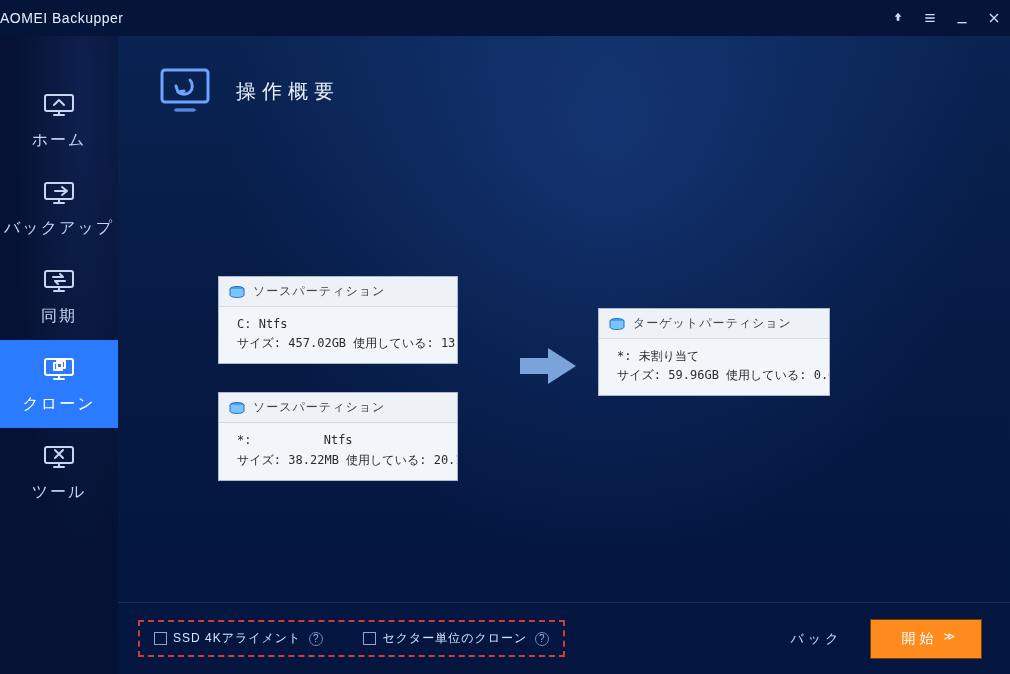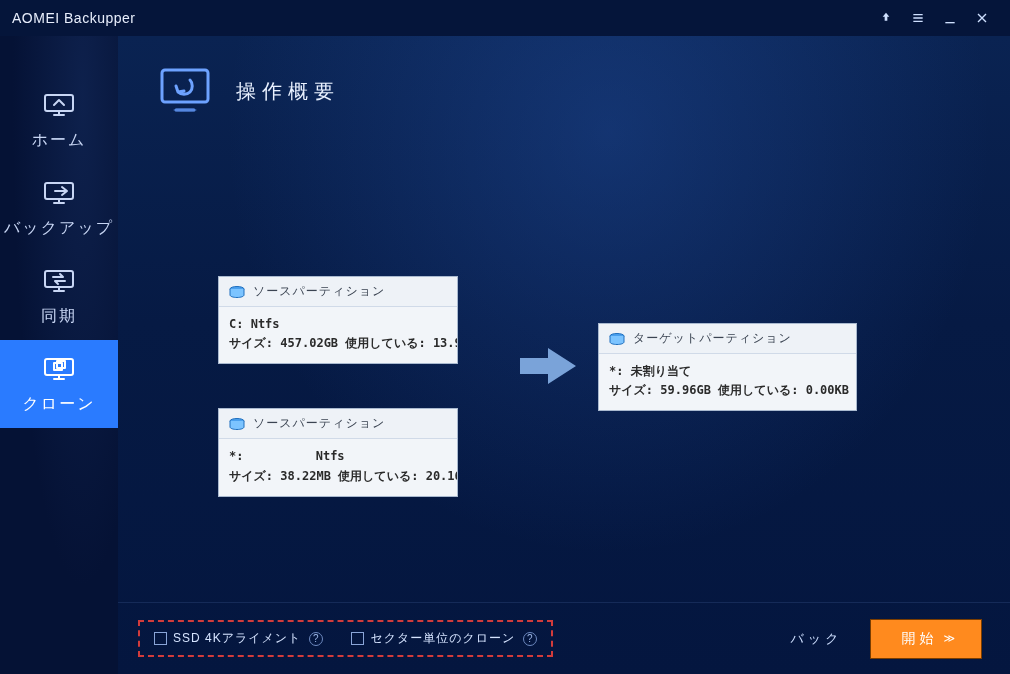--- a/index.html
+++ b/index.html
@@ -1,19 +1,19 @@
 <!DOCTYPE html>
 <html><head>
 <meta charset="utf-8">
 <style>
 * { margin: 0; padding: 0; box-sizing: border-box; }
 body { width: 1010px; height: 674px; background: #05153a; font-family: "Microsoft YaHei", "Meiryo", sans-serif; overflow: hidden; position: relative; }
 
 
-.titlebar { height: 36px; display: flex; align-items: center; padding: 0 12px; color: #e8eefc; }
+.titlebar { height: 36px; display: flex; align-items: center; padding: 0 0; color: #e8eefc; }
 .titlebar .app-title { font-size: 14px; letter-spacing: 0.5px; }
 .titlebar .spacer { flex: 1; }
 .titlebar .tbtn { width: 32px; height: 32px; display: flex; align-items: center; justify-content: center; color: #cfe0ff; cursor: pointer; }
 .titlebar .tbtn svg { width: 16px; height: 16px; stroke: currentColor; fill: none; stroke-width: 2; }
 
 
 .main { display: flex; height: calc(674px - 36px); }
 
 
 .sidebar { width: 118px; background: radial-gradient(ellipse at 70% 10%, rgba(30,60,120,0.35), transparent 60%), #051235; display: flex; flex-direction: column; padding-top: 40px; }
@@ -27,42 +27,42 @@
 
 
 .op-header { display: flex; align-items: center; gap: 22px; }
 .op-icon { width: 58px; height: 50px; display: flex; align-items: center; justify-content: center; }
 .op-icon svg { width: 58px; height: 50px; stroke: #6da2ff; fill: none; stroke-width: 3; stroke-linejoin: round; stroke-linecap: round; }
 .op-titles .title { font-size: 20px; color: #e9f1ff; letter-spacing: 6px; font-weight: 400; }
 .op-titles .subtitle { font-size: 12px; color: #8aa5d8; letter-spacing: 4px; margin-top: 6px; }
 
 
 .cards-area { position: absolute; top: 240px; left: 100px; right: 40px; }
-.src-col { position: absolute; left: 0; top: 0; width: 240px; display: flex; flex-direction: column; gap: 44px; justify-content: center; }
+.src-col { position: absolute; left: 0; top: 0; width: 240px; display: flex; flex-direction: column; gap: 28px; justify-content: center; }
 .arrow-col { position: absolute; left: 300px; top: 70px; width: 60px; height: 40px; display: flex; align-items: center; justify-content: center; }
 .arrow-col svg { width: 60px; height: 40px; fill: #7aa3d9; }
-.dst-col { position: absolute; left: 380px; top: 47px; width: 259px; }
+.dst-col { position: absolute; left: 380px; top: 32px; width: 232px; }
 
 .pcard { background: #f2f5f9; border: 1px solid #a9b9cf; font-size: 12px; color: #333; overflow: hidden; }
 .pcard .phdr { background: #eef2f7; border-bottom: 1px solid #d0dae8; padding: 6px 10px; display: flex; align-items: center; gap: 8px; font-weight: 500; color: #3b4452; letter-spacing: 1px; }
 .phdr .disk-icon { width: 16px; height: 12px; display: inline-block; }
 .phdr .disk-icon svg { width: 16px; height: 12px; fill: #4aa0ee; stroke: #1f6fbe; stroke-width: 1; }
-.pcard .pbody { padding: 8px 10px 10px 10px; line-height: 1.6; font-family: Consolas, Menlo, monospace; font-size: 12px; color: #2b2b2b; font-weight: bold; }
+.pcard .pbody { padding: 8px 10px 10px 18px; line-height: 1.6; font-family: Consolas, Menlo, monospace; font-size: 12px; color: #2b2b2b; }
 .pbody .row1 { white-space: nowrap; }
 
 
 .bottom-bar { position: absolute; left: 0; right: 0; bottom: 0; height: 72px; padding: 0 28px 0 20px; display: flex; align-items: center; border-top: 1px solid rgba(120,160,230,0.15); }
-.opt-group { border: 2px dashed #d23b3b; padding: 8px 14px; display: flex; align-items: flex-end; gap: 28px; }
+.opt-group { border: 2px dashed #d23b3b; padding: 8px 14px; display: flex; align-items: flex-end; gap: 40px; }
 .chk { display: flex; align-items: center; gap: 6px; font-size: 12px; color: #d6e4ff; letter-spacing: 1px; cursor: pointer; }
 .chk .box { width: 13px; height: 13px; border: 1px solid #8aa5d8; background: transparent; }
 .chk .help { width: 14px; height: 14px; border-radius: 50%; display: inline-flex; align-items: center; justify-content: center; font-size: 10px; color: #9fb9e8; border: 1px solid #6d89bf; margin-left: 2px; }
 
 .bottom-bar .spacer { flex: 1; }
 .back-link { font-size: 13px; color: #cfe0ff; letter-spacing: 4px; cursor: pointer; margin-right: 28px; margin-left: 40px; }
-.start-btn { background: #ff8a1e; border: 1px solid #7a3d00; color: #fff; padding: 10px 30px; font-size: 14px; letter-spacing: 4px; cursor: pointer; display: flex; align-items: center; gap: 6px; }
+.start-btn { background: #ff8a1e; border: 1px solid #7a3d00; color: #fff; padding: 10px 30px; font-size: 14px; letter-spacing: 4px; cursor: pointer; display: flex; align-items: flex-start; gap: 6px; }
 .start-btn .chev { font-size: 11px; letter-spacing: -4px; }
 </style>
 </head>
 <body>
 
 <div class="titlebar">
   <span class="app-title">AOMEI Backupper</span>
   <span class="spacer"></span>
   <span class="tbtn">
       <svg viewBox="0 0 24 24">
@@ -113,20 +113,28 @@
       <span>同期</span>
     </div>
     <div class="nav-item active">
       <span class="icon"><svg viewBox="0 0 34 28">
             <rect x="3" y="4" width="28" height="16" rx="2"></rect>
             <path d="M12 24h10M17 20v4"></path>
             <rect x="12" y="8" width="8" height="7"></rect>
             <rect x="15" y="6" width="8" height="7"></rect>
           </svg></span>
       <span>クローン</span>
+    </div>
+    <div class="nav-item">
+      <span class="icon"><svg viewBox="0 0 34 28">
+            <rect x="3" y="4" width="28" height="16" rx="2"></rect>
+            <path d="M12 24h10M17 20v4"></path>
+            <path d="M13 15l8-8M21 15l-8-8"></path>
+          </svg></span>
+      <span>ツール</span>
     </div>
   </div>
 
   <div class="content">
     <div class="op-header">
       <span class="op-icon">
         <svg viewBox="0 0 58 50">
             <rect x="6" y="4" width="46" height="32" rx="3"></rect>
             <path d="M20 44h18"></path>
             <ellipse cx="29" cy="44" rx="12" ry="2" stroke="none" fill="#3d6bbf" opacity="0.5"></ellipse>

